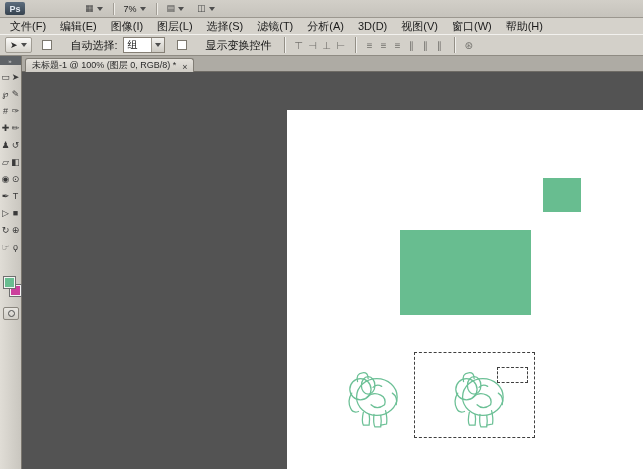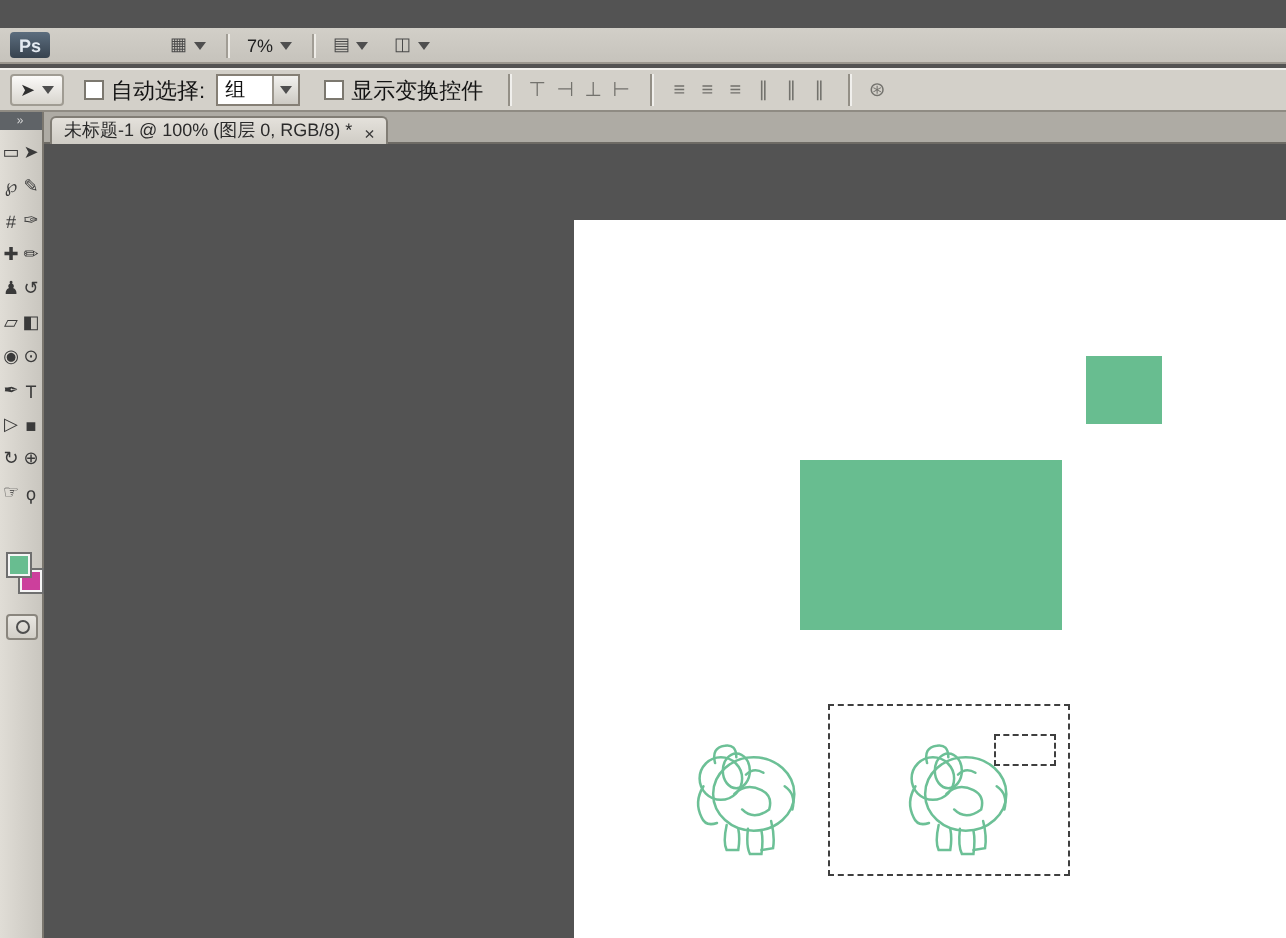--- a/index.html
+++ b/index.html
@@ -1,21 +1,21 @@
 <!DOCTYPE html>
 <html><head>
 <meta charset="utf-8">
 <style>
   * { margin:0; padding:0; box-sizing:border-box; }
   html,body { background:#3a3a3a; }
   body { font-family:"Liberation Sans","DejaVu Sans",sans-serif; }
   .app { position:relative; width:643px; height:469px; background:#535353; overflow:hidden; }
 
   
-  .titlebar { position:absolute; left:0; top:14px; width:643px; height:18px;
+  .titlebar { position:absolute; left:0; top:0; width:643px; height:18px;
     background:linear-gradient(#d2cfc8,#c6c3bc); border-bottom:1px solid #9b978f;
     display:flex; align-items:center; padding-left:5px; gap:7px; }
   .ps-logo { width:20px; height:13px; border-radius:2px;
     background:linear-gradient(#5c6d7e,#37434f); color:#e3eaf1; font-size:9px; font-weight:bold;
     display:flex; align-items:center; justify-content:center; }
   .mini-badge { width:18px; height:12px; border:1px solid #8d897f; border-radius:2px;
     background:linear-gradient(#efede8,#d5d2ca); color:#3f3f3f; font-size:8px; font-weight:bold;
     display:flex; align-items:center; justify-content:center;margin-top:41px; }
   .tb-group { display:flex; align-items:center; gap:3px; padding:1px 3px; }
   .tb-icon { font-size:9px; color:#4a4a4a; line-height:1; }
@@ -29,21 +29,21 @@
   .menu-item { font-size:11px; color:#1b1b1b; padding:0 7px; line-height:16px; white-space:nowrap; }
 
   
   .optionsbar { position:absolute; left:0; top:34px; width:643px; height:22px;
     background:#d3d0c9; border-top:1px solid #f2f1ee; border-bottom:1px solid #8f8b83;
     display:flex; align-items:center; padding-left:5px; }
   .tool-preset { display:flex; align-items:center; gap:3px; border:1px solid #a09c93;
     background:linear-gradient(#fbfaf8,#d8d5ce); padding:1px 4px; height:16px; border-radius:2px; margin-right:10px; }
   .tp-icon { font-size:9px; color:#2f2f2f; line-height:1; }
   .checkbox { width:10px; height:10px; background:#fff; border:1px solid #7c786f; margin-right:4px; flex:none; }
-  .opt-label { font-size:11px; color:#141414; margin-right:5px; white-space:nowrap; }
+  .opt-label { font-size:11px; color:#141414; margin-right:5px; white-space:nowrap;margin-left:15px; }
   .dropdown { display:flex; align-items:center; height:16px; width:42px; border:1px solid #857f75;
     background:#fff; margin-right:12px; }
   .dd-value { flex:1; font-size:10px; color:#111; padding-left:4px; }
   .dd-btn { width:13px; height:100%; background:linear-gradient(#f2f1ee,#cdcac3);
     border-left:1px solid #9b968d; display:flex; align-items:center; justify-content:center; }
   .opt-sep { width:1px; height:16px; background:#938f86; box-shadow:1px 0 0 #f0efec; margin:0 7px; flex:none; }
   .opt-icon { width:14px; height:15px; display:flex; align-items:center; justify-content:center;
     font-size:10px; color:#73726d; }
 
   
@@ -104,20 +104,33 @@
     <div class="tb-group">
       <span class="tb-icon">▤</span>
       <span class="caret"></span>
     </div>
     <div class="tb-group">
       <span class="tb-icon">◫</span>
       <span class="caret"></span>
     </div>
   </div>
 
+  <div class="menubar">
+    <span class="menu-item">文件(F)</span>
+    <span class="menu-item">编辑(E)</span>
+    <span class="menu-item">图像(I)</span>
+    <span class="menu-item">图层(L)</span>
+    <span class="menu-item">选择(S)</span>
+    <span class="menu-item">滤镜(T)</span>
+    <span class="menu-item">分析(A)</span>
+    <span class="menu-item">3D(D)</span>
+    <span class="menu-item">视图(V)</span>
+    <span class="menu-item">窗口(W)</span>
+    <span class="menu-item">帮助(H)</span>
+  </div>
 
   <div class="optionsbar">
     <div class="tool-preset">
       <span class="tp-icon">➤</span>
       <span class="caret"></span>
     </div>
     <div class="checkbox"></div>
     <span class="opt-label">自动选择:</span>
     <div class="dropdown">
       <span class="dd-value">组</span>

